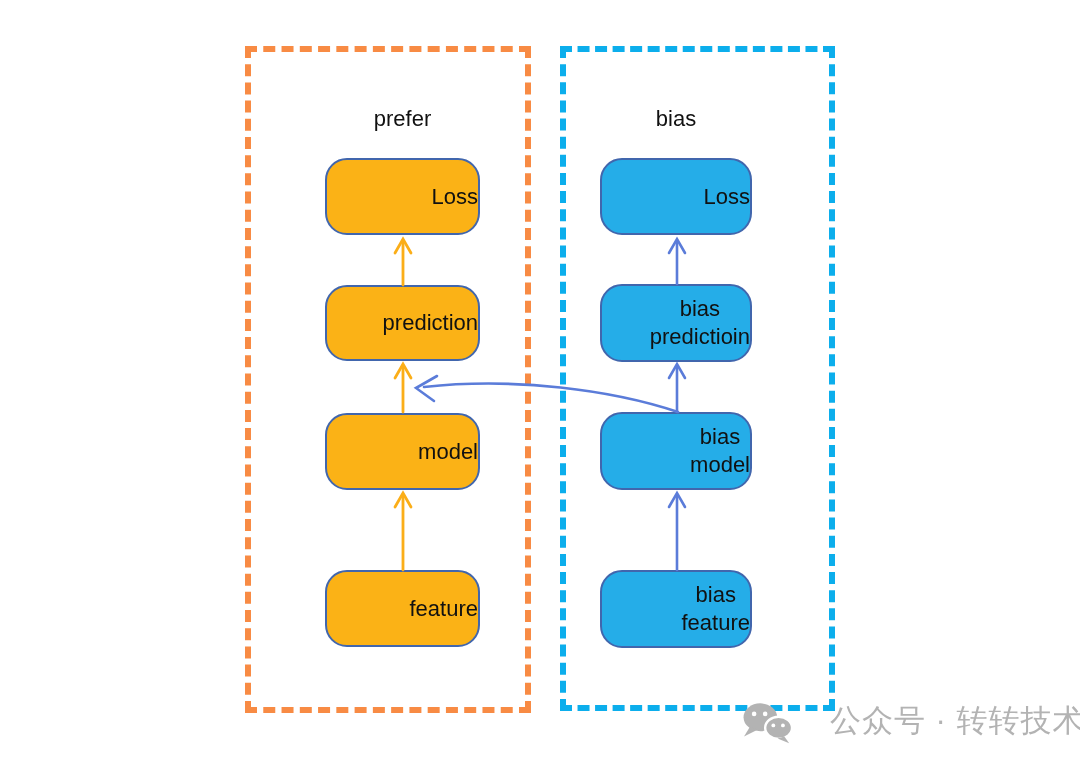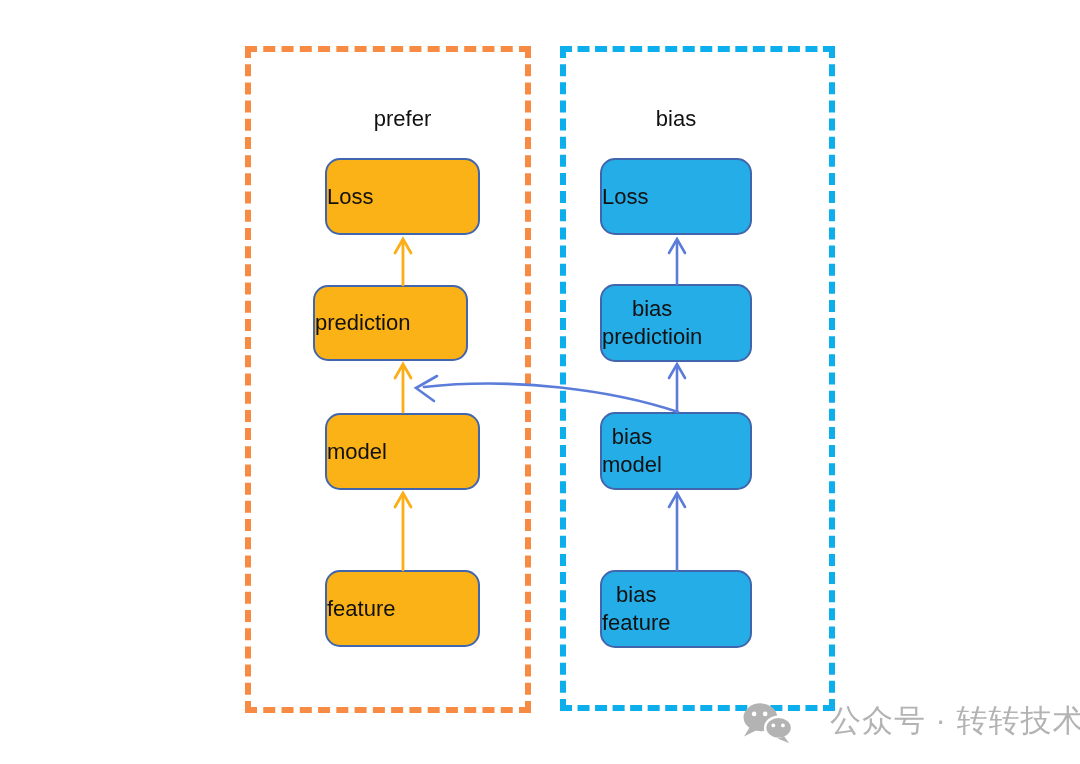--- a/index.html
+++ b/index.html
@@ -23,31 +23,31 @@
   .prefer-frame{left:245px;top:46px;width:286px;height:667px;border:6px dashed var(--prefer_dash);}
   .bias-frame{left:560px;top:46px;width:275px;height:665px;border:6px dashed var(--bias_dash);}
   .group-title{
     position:absolute;z-index:3;font-size:22px;color:var(--text);
     text-align:center;height:26px;line-height:26px;
   }
   .title-prefer{left:325px;top:106px;width:155px;}
   .title-bias{left:600px;top:106px;width:152px;}
   .node{
     position:absolute;z-index:3;box-sizing:border-box;
-    border:2px solid var(--box_border);border-radius:15px;
-    display:flex;align-items:center;justify-content:flex-start;
+    border:2px solid var(--box_border);border-radius:22px;
+    display:flex;align-items:center;justify-content:flex-end;
   }
   .node .label{
     font-size:22px;color:var(--text);text-align:center;
     white-space:pre-line;line-height:1.27;
   }
   .prefer-node{background:var(--prefer_fill);}
   .bias-node{background:var(--bias_fill);}
   .n-p-loss{left:325px;top:158px;width:155px;height:77px;}
-  .n-p-prediction{left:313px;top:285px;width:155px;height:76px;}
+  .n-p-prediction{left:325px;top:285px;width:155px;height:76px;}
   .n-p-model{left:325px;top:413px;width:155px;height:77px;}
   .n-p-feature{left:325px;top:570px;width:155px;height:77px;}
   .n-b-loss{left:600px;top:158px;width:152px;height:77px;}
   .n-b-prediction{left:600px;top:284px;width:152px;height:78px;}
   .n-b-model{left:600px;top:412px;width:152px;height:78px;}
   .n-b-feature{left:600px;top:570px;width:152px;height:78px;}
   .arrows{position:absolute;left:0;top:0;z-index:5;pointer-events:none;}
   .arrow-yellow{stroke:var(--prefer_arrow);stroke-width:2.8;fill:none;stroke-linecap:round;}
   .arrow-blue{stroke:var(--bias_arrow);stroke-width:2.6;fill:none;stroke-linecap:round;}
   .watermark{

